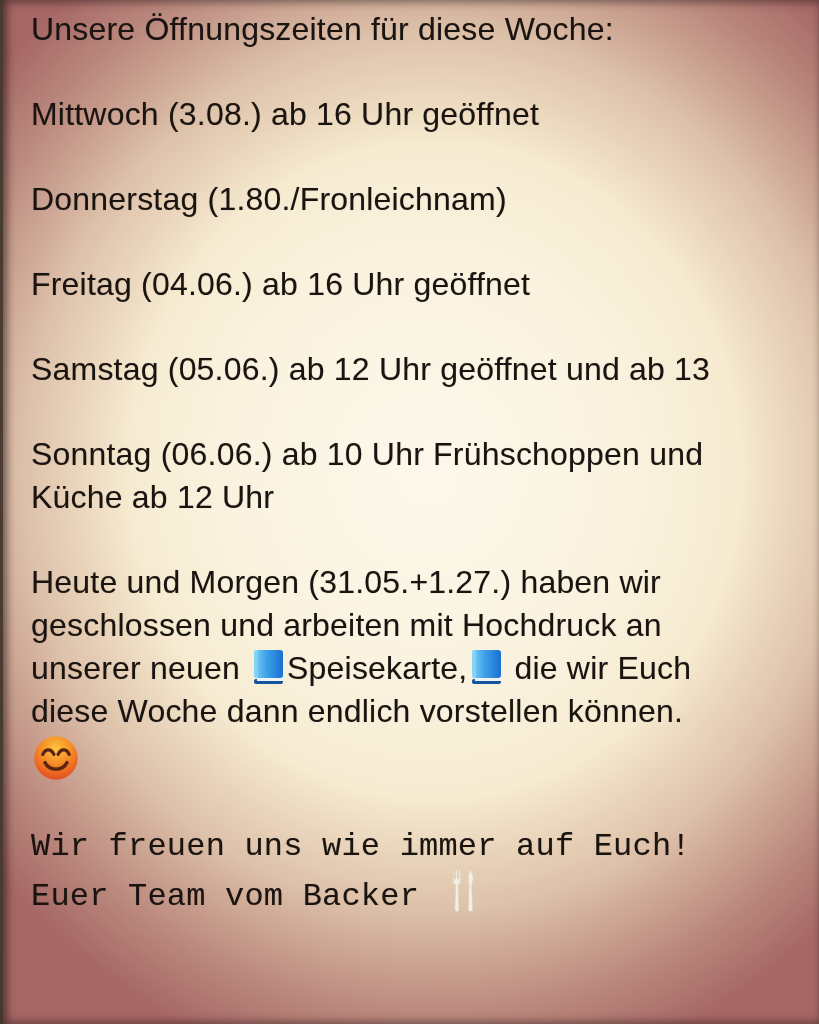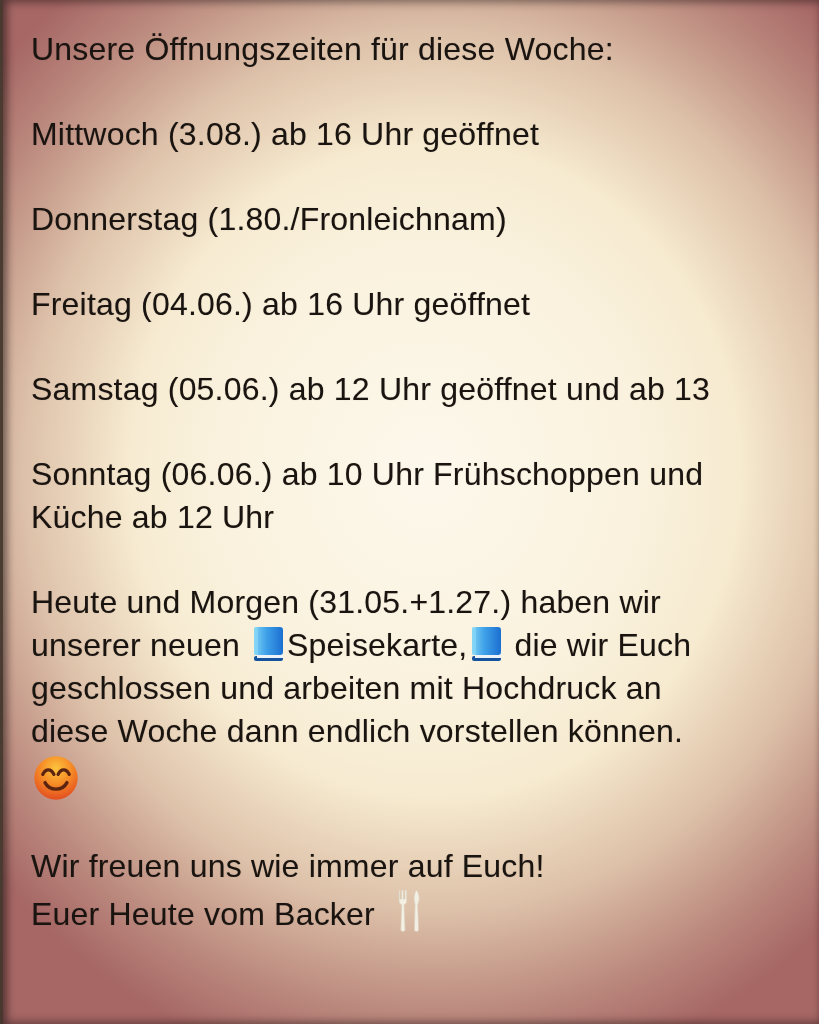--- a/index.html
+++ b/index.html
@@ -28,24 +28,24 @@
   
   .canvas::after{
     content:"";
     position:absolute;inset:0;
     box-shadow: inset 3px 3px 8px rgba(10,5,5,0.35), inset 3px -3px 8px rgba(10,5,5,0.30);
     pointer-events:none;
   }
   .content{
     position:relative;
     z-index:2;
-    padding:28px 26px 0 28px;
+    padding:8px 26px 0 28px;
   }
   .para{margin:0 0 42px 0;}
-  .para.last{margin-bottom:16px;}
+  .para.last{margin-bottom:16px;font-family:Liberation Mono, monospace;}
   .line{
     font-size:32px;
     line-height:43px;
     letter-spacing:0.2px;
     white-space:nowrap;
     text-shadow:0 0 1px rgba(30,20,15,0.25);
   }
   .inline-icon{display:inline-block;vertical-align:-6px;margin:0 2px;line-height:0;}
   .inline-icon.cutlery{vertical-align:-9px;margin-left:6px;}
   .emoji-line{height:50px;display:flex;align-items:center;}
@@ -91,51 +91,51 @@
       <div class="line">Samstag (05.06.) ab 12 Uhr geöffnet und ab 13</div>
     </div>
 
     <div class="para">
       <div class="line">Sonntag (06.06.) ab 10 Uhr Frühschoppen und</div>
       <div class="line">Küche ab 12 Uhr</div>
     </div>
 
     <div class="para">
       <div class="line">Heute und Morgen (31.05.+1.27.) haben wir</div>
+      <div class="line">geschlossen und arbeiten mit Hochdruck an</div>
       <div class="line">
         <span>unserer neuen </span><span class="inline-icon"><svg width="34" height="36" viewBox="0 0 34 36">
               <rect x="3" y="30" width="29" height="5" rx="2" fill="#15539e"></rect>
               <rect x="6" y="27" width="26" height="5" fill="#eef3f7"></rect>
               <rect x="3" y="1" width="29" height="28" rx="3" fill="url(#bookGrad)"></rect>
               <rect x="3" y="1" width="4" height="28" fill="#8edcf8" opacity="0.55"></rect>
             </svg></span><span>Speisekarte,</span><span class="inline-icon"><svg width="34" height="36" viewBox="0 0 34 36">
               <rect x="3" y="30" width="29" height="5" rx="2" fill="#15539e"></rect>
               <rect x="6" y="27" width="26" height="5" fill="#eef3f7"></rect>
               <rect x="3" y="1" width="29" height="28" rx="3" fill="url(#bookGrad)"></rect>
               <rect x="3" y="1" width="4" height="28" fill="#8edcf8" opacity="0.55"></rect>
             </svg></span><span> die wir Euch</span>
       </div>
-      <div class="line">geschlossen und arbeiten mit Hochdruck an</div>
       <div class="line">diese Woche dann endlich vorstellen können.</div>
       <div class="emoji-line">
         <span class="inline-icon">
           <svg width="46" height="46" viewBox="0 0 36 36">
             <circle cx="18" cy="18" r="17" fill="url(#faceGrad)"></circle>
             <path d="M7.6 15.2 c2.4 -4.8 6.4 -4.8 8.8 0" stroke="#5a2410" stroke-width="2.5" fill="none" stroke-linecap="round"></path>
             <path d="M19.6 15.2 c2.4 -4.8 6.4 -4.8 8.8 0" stroke="#5a2410" stroke-width="2.5" fill="none" stroke-linecap="round"></path>
             <path d="M9.4 21.6 c3.6 6.8 13.6 6.8 17.2 0" stroke="#5a2410" stroke-width="2.6" fill="none" stroke-linecap="round"></path>
           </svg>
         </span>
       </div>
     </div>
 
     <div class="para last">
       <div class="line">Wir freuen uns wie immer auf Euch!</div>
       <div class="line">
-        <span>Euer Heute vom Backer </span><span class="inline-icon cutlery"><svg width="38" height="46" viewBox="0 0 38 46">
+        <span>Euer Team vom Backer </span><span class="inline-icon cutlery"><svg width="38" height="46" viewBox="0 0 38 46">
               <g fill="#f3efe3" stroke="#d9d2c0" stroke-width="0.6">
                 <path d="M10 2 v9 h1.6 V2 h1.8 v9 H15 V2 h1.7 v11.2 c0 1.8 -1.2 3 -2.6 3.4 L15 41.5 a2.1 2.1 0 0 1 -4.2 0 L11.7 16.6 c-1.4 -0.4 -2.6 -1.6 -2.6 -3.4 V2 z"></path>
                 <path d="M26.5 2 c2.8 3.8 3.6 9.4 1.6 13.6 l-0.4 0.8 L28.6 41.5 a2.1 2.1 0 0 1 -4.2 0 L25.1 16 c-1.6 -4.2 -1.2 -10.2 1.4 -14 z"></path>
               </g>
             </svg></span>
       </div>
     </div>
 
   </div>
 </div>

